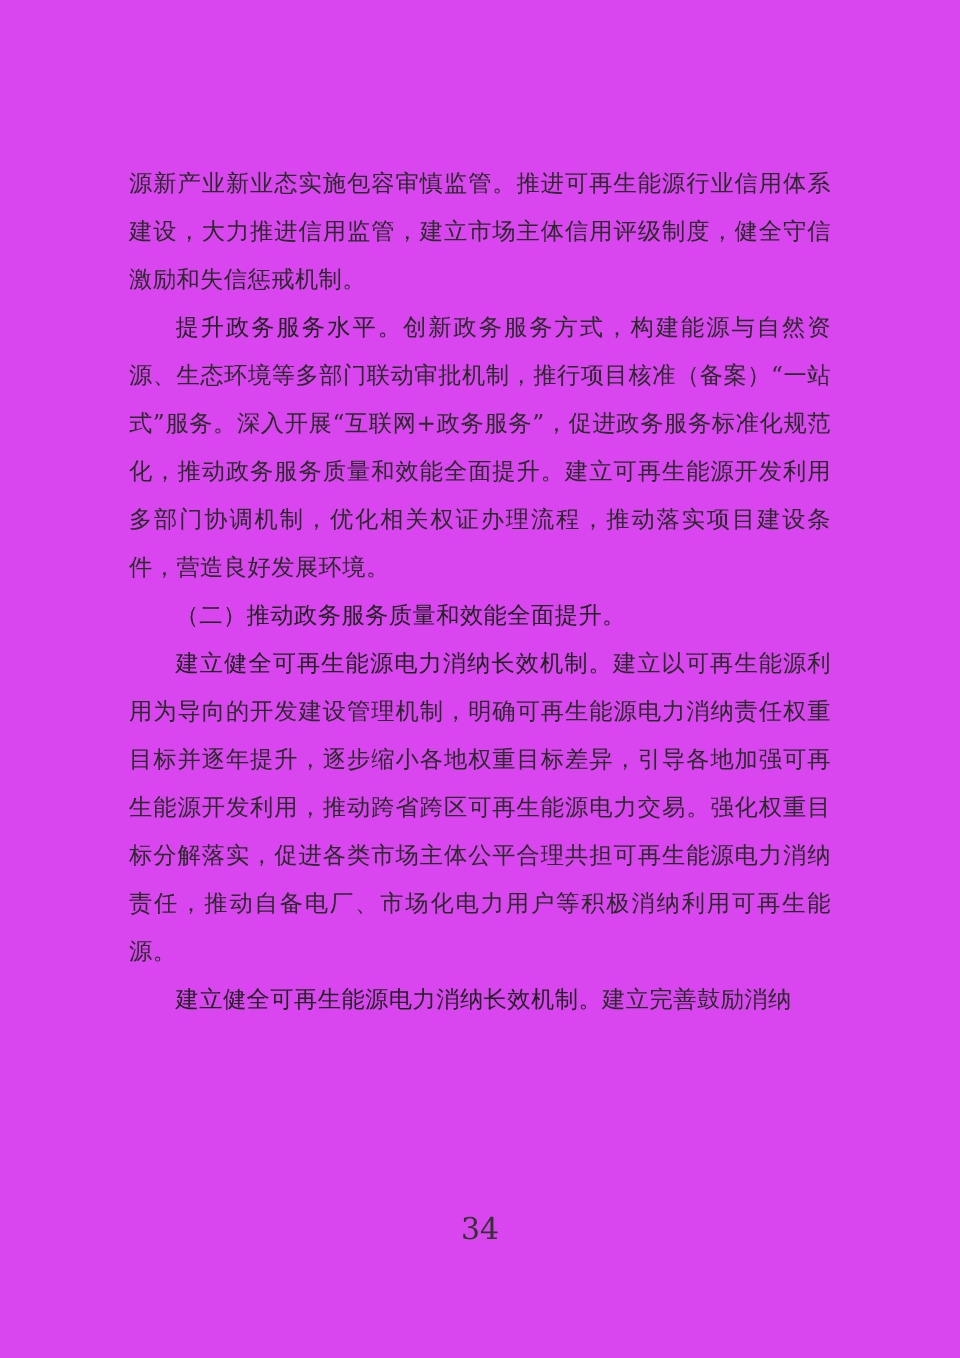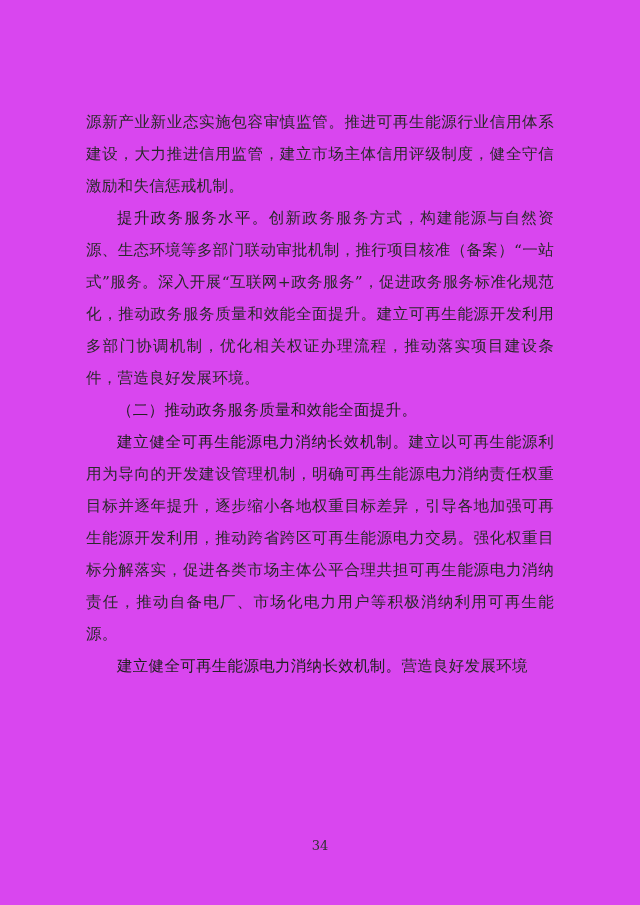--- a/index.html
+++ b/index.html
@@ -23,44 +23,44 @@
     color: #2a2a2a;
     text-align: justify;
     text-align-last: left;
     letter-spacing: 0.3px;
   }
   .para { margin: 0; text-indent: 2em; }
   .para.continuation { text-indent: 0; }
   .lead { font-weight: 400; color: #222222; }
   .page-footer {
     position: absolute;
-    top: 835px;
+    top: 808px;
     left: 0;
     width: 100%;
     text-align: center;
-    font-size: 13px;
+    font-size: 20px;
     line-height: 22px;
     color: #333333;
   }
 </style>
 </head>
 <body>
 
 <div class="page">
 
   <div class="text-block">
 
     <p class="para continuation"><span class="lead"></span><span>源新产业新业态实施包容审慎监管。推进可再生能源行业信用体系建设，大力推进信用监管，建立市场主体信用评级制度，健全守信激励和失信惩戒机制。</span></p>
 
     <p class="para"><span class="lead">提升政务服务水平。</span><span>创新政务服务方式，构建能源与自然资源、生态环境等多部门联动审批机制，推行项目核准（备案）“一站式”服务。深入开展“互联网+政务服务”，促进政务服务标准化规范化，推动政务服务质量和效能全面提升。建立可再生能源开发利用多部门协调机制，优化相关权证办理流程，推动落实项目建设条件，营造良好发展环境。</span></p>
 
     <p class="para"><span class="lead">（二）推动政务服务质量和效能全面提升。</span><span></span></p>
 
     <p class="para"><span class="lead">建立健全可再生能源电力消纳长效机制。</span><span>建立以可再生能源利用为导向的开发建设管理机制，明确可再生能源电力消纳责任权重目标并逐年提升，逐步缩小各地权重目标差异，引导各地加强可再生能源开发利用，推动跨省跨区可再生能源电力交易。强化权重目标分解落实，促进各类市场主体公平合理共担可再生能源电力消纳责任，推动自备电厂、市场化电力用户等积极消纳利用可再生能源。</span></p>
 
 
-    <p class="para"><span class="lead">建立健全可再生能源电力消纳长效机制。</span><span>营造良好发展环境</span></p>
+    <p class="para"><span class="lead">建立健全可再生能源电力消纳长效机制。</span><span>建立完善鼓励消纳</span></p>
 
   </div>
 
   <div class="page-footer">34</div>
 
 </div>
 
 </body></html>

